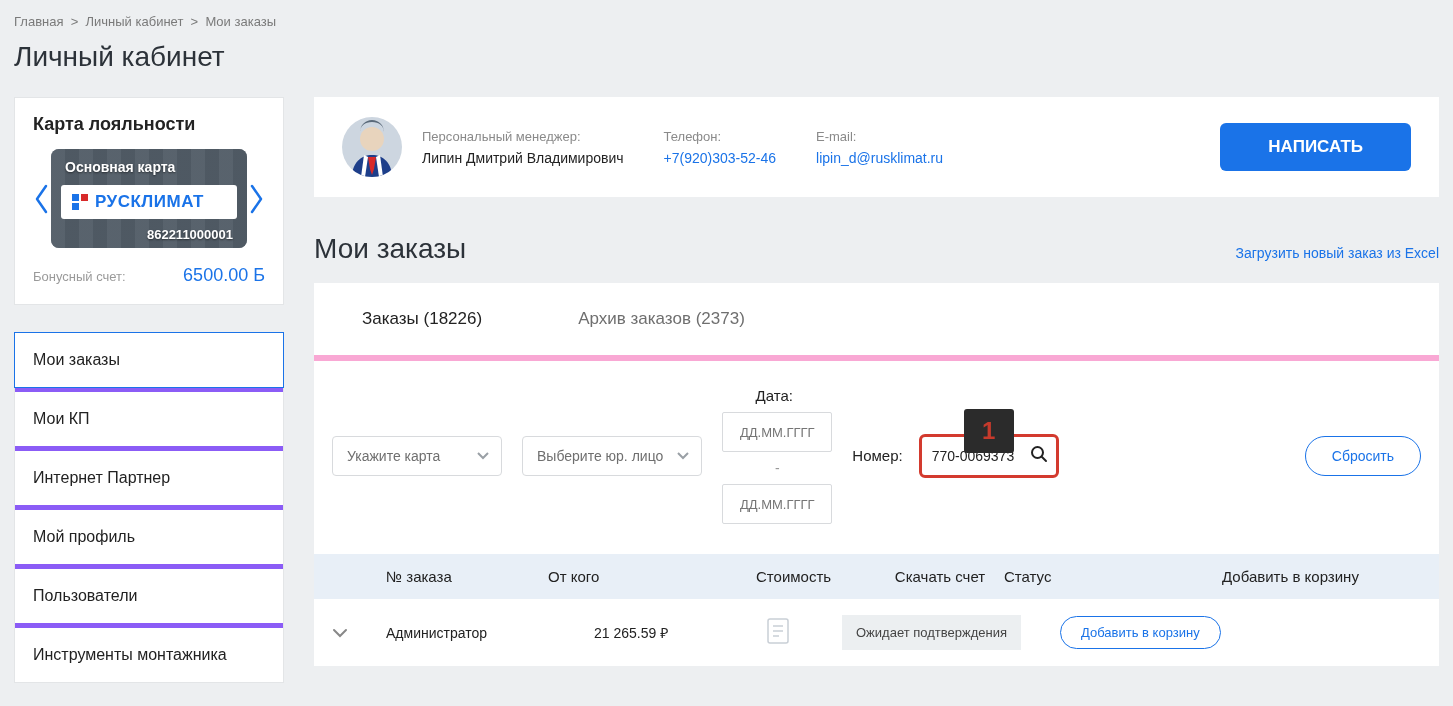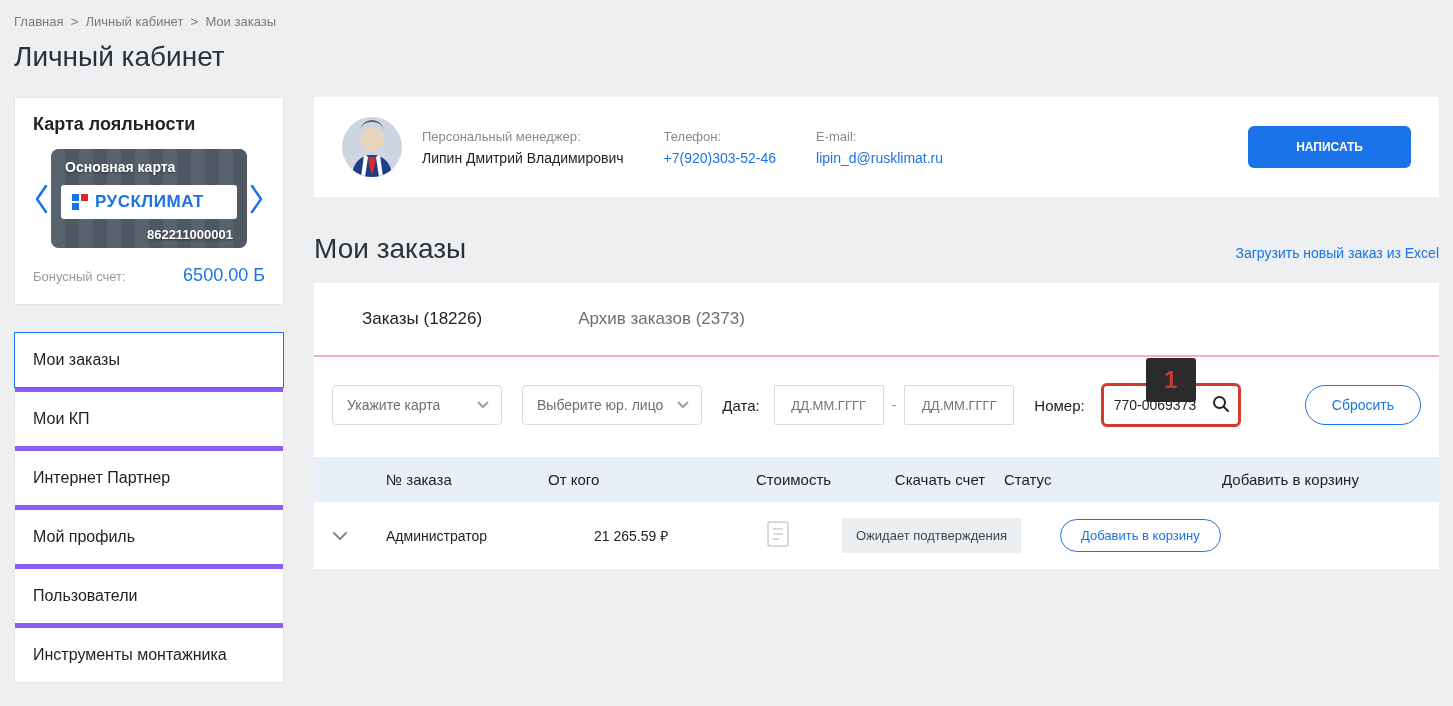--- a/index.html
+++ b/index.html
@@ -31,35 +31,35 @@
 .side-nav .item { display:block; background:#fff; border-top:5px solid #8b5cf6; padding:18px 18px; font-size:16px; color:#222; text-decoration:none; }
 .side-nav .item.active { border:1px solid #1a73e8; border-left-width:1px; margin:-1px; position:relative; }
 
 .manager-box { background:#fff; padding:20px 28px; display:flex; align-items:center; gap:20px; position:relative; }
 .avatar { width:60px; height:60px; border-radius:50%; background:#cdd6e0; display:flex; align-items:flex-end; justify-content:center; overflow:hidden; }
 .avatar svg { width:60px; height:60px; }
 .mgr-fields { display:flex; gap:40px; flex:1; }
 .mgr-col .lbl { font-size:13px; color:#8a8a8a; margin-bottom:6px; }
 .mgr-col .val { font-size:14px; color:#222; }
 .mgr-col .val a { color:#1a73e8; text-decoration:none; }
-.btn-write { background:#1a73e8; color:#fff; border:none; border-radius:6px; padding:14px 48px; font-size:12px; font-weight:600; cursor:pointer; }
+.btn-write { background:#1a73e8; color:#fff; border:none; border-radius:6px; padding:14px 48px; font-size:17px; font-weight:600; cursor:pointer; }
 
 .orders-head { display:flex; align-items:baseline; justify-content:space-between; margin:36px 0 18px; }
 .orders-title { font-size:28px; color:#2c3239; font-weight:400; }
 .excel-link { color:#1a73e8; font-size:14px; text-decoration:none; }
 
 .orders-box { background:#fff; }
-.tabs { display:flex; border-bottom:2px solid #f9a8d4; }
+.tabs { display:flex; border-bottom:6px solid #f9a8d4; }
 .tab { padding:26px 48px; font-size:17px; color:#222; cursor:pointer; }
 .tab.inactive { color:#6f6f6f; }
 
 .filters { display:flex; align-items:center; gap:20px; padding:26px 18px 30px; flex-wrap:wrap; }
 .sel { position:relative; border:1px solid #d8dadd; border-radius:4px; height:40px; display:flex; align-items:center; padding:0 38px 0 14px; color:#6f6f6f; font-size:14px; min-width:170px; cursor:pointer;}
 .sel svg.caret { position:absolute; right:12px; }
-.date-group { display:flex; align-items:center; gap:8px; }
+.date-group { display:flex; align-items:center; gap:8px;flex-direction:column; }
 .date-lbl { font-size:15px; color:#222; margin-right:6px; }
 .date-input { border:1px solid #d8dadd; height:40px; width:110px; text-align:center; color:#b7b7b7; font-size:13px; border-radius:2px; background:#fff;}
 .dash { color:#999; }
 .num-group { display:flex; align-items:center; gap:10px; }
 .num-input-wrap { position:relative; border:3px solid #d33a2e; border-radius:6px; height:44px; width:140px; display:flex; align-items:center; padding:0 36px 0 10px; }
 .num-input-wrap input { border:none; outline:none; font-size:14px; color:#222; width:100%; background:transparent;}
 .num-input-wrap .search-ico { position:absolute; right:8px; }
 .badge-1 { position:absolute; top:-28px; left:50%; transform:translateX(-50%); width:50px; height:44px; background:#2b2b2b; color:#c53a2c; font-size:24px; font-weight:600; display:flex; align-items:center; justify-content:center; border-radius:3px;}
 .btn-reset { border:1px solid #1a73e8; color:#1a73e8; background:#fff; border-radius:20px; height:40px; padding:0 26px; font-size:14px; cursor:pointer;}
 

